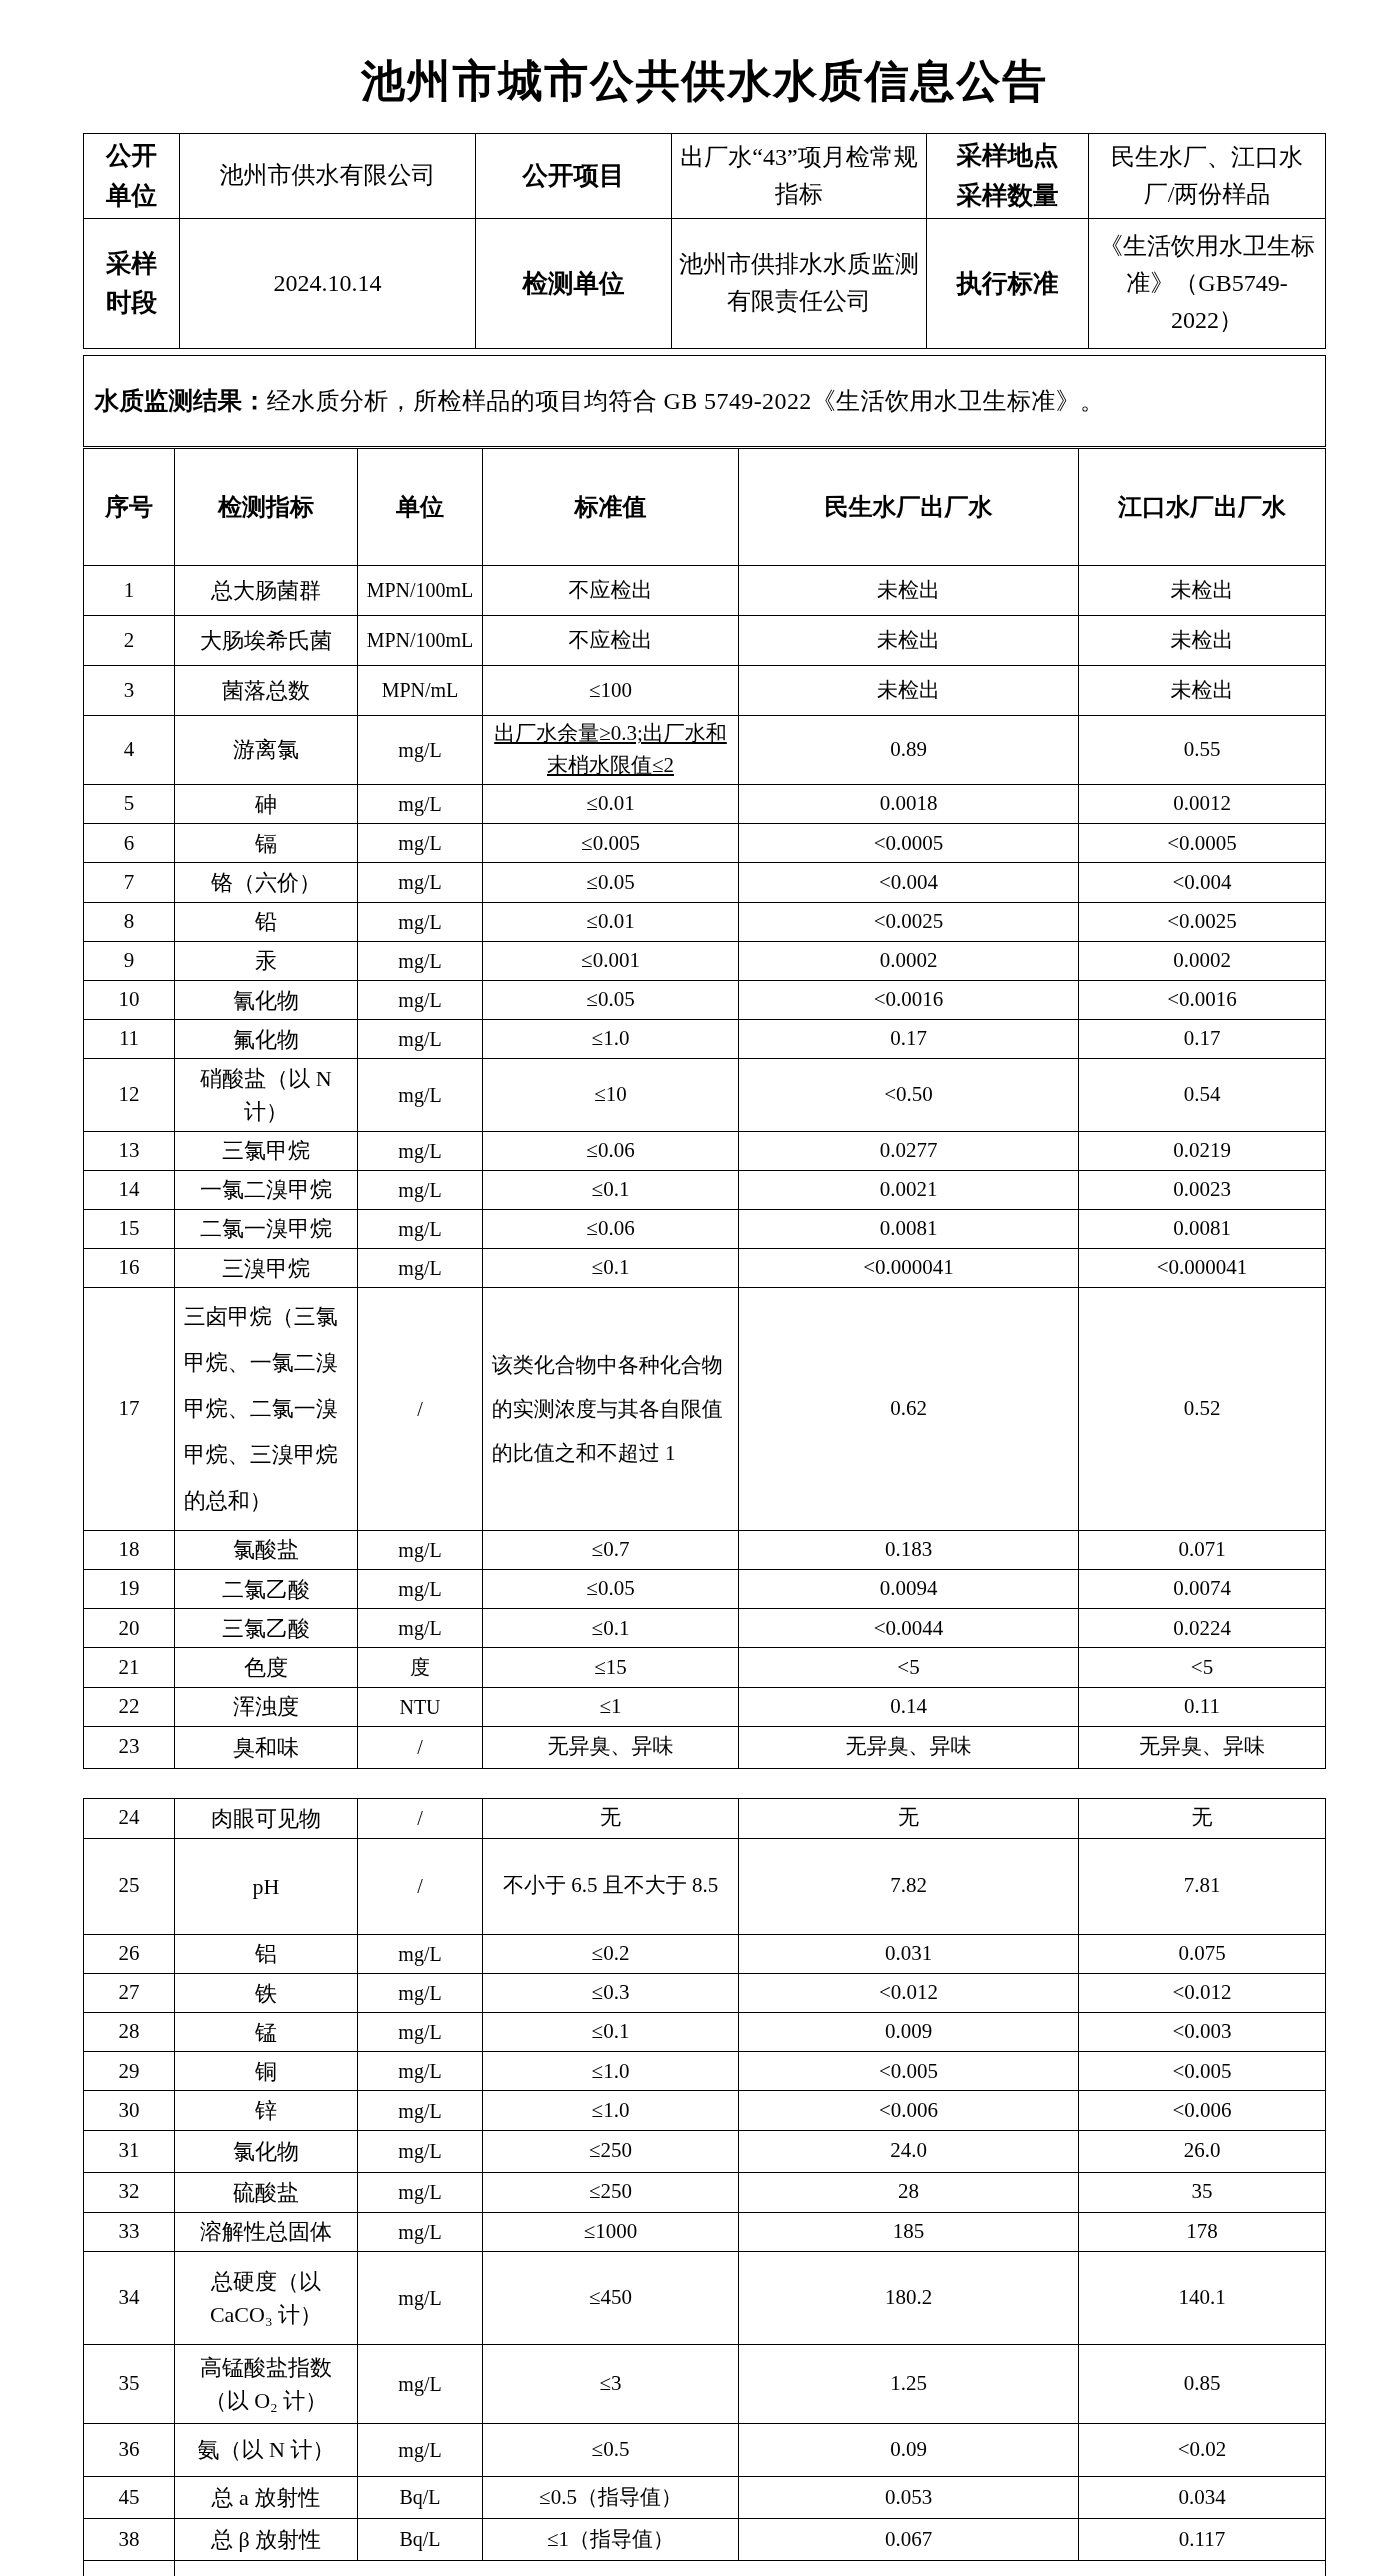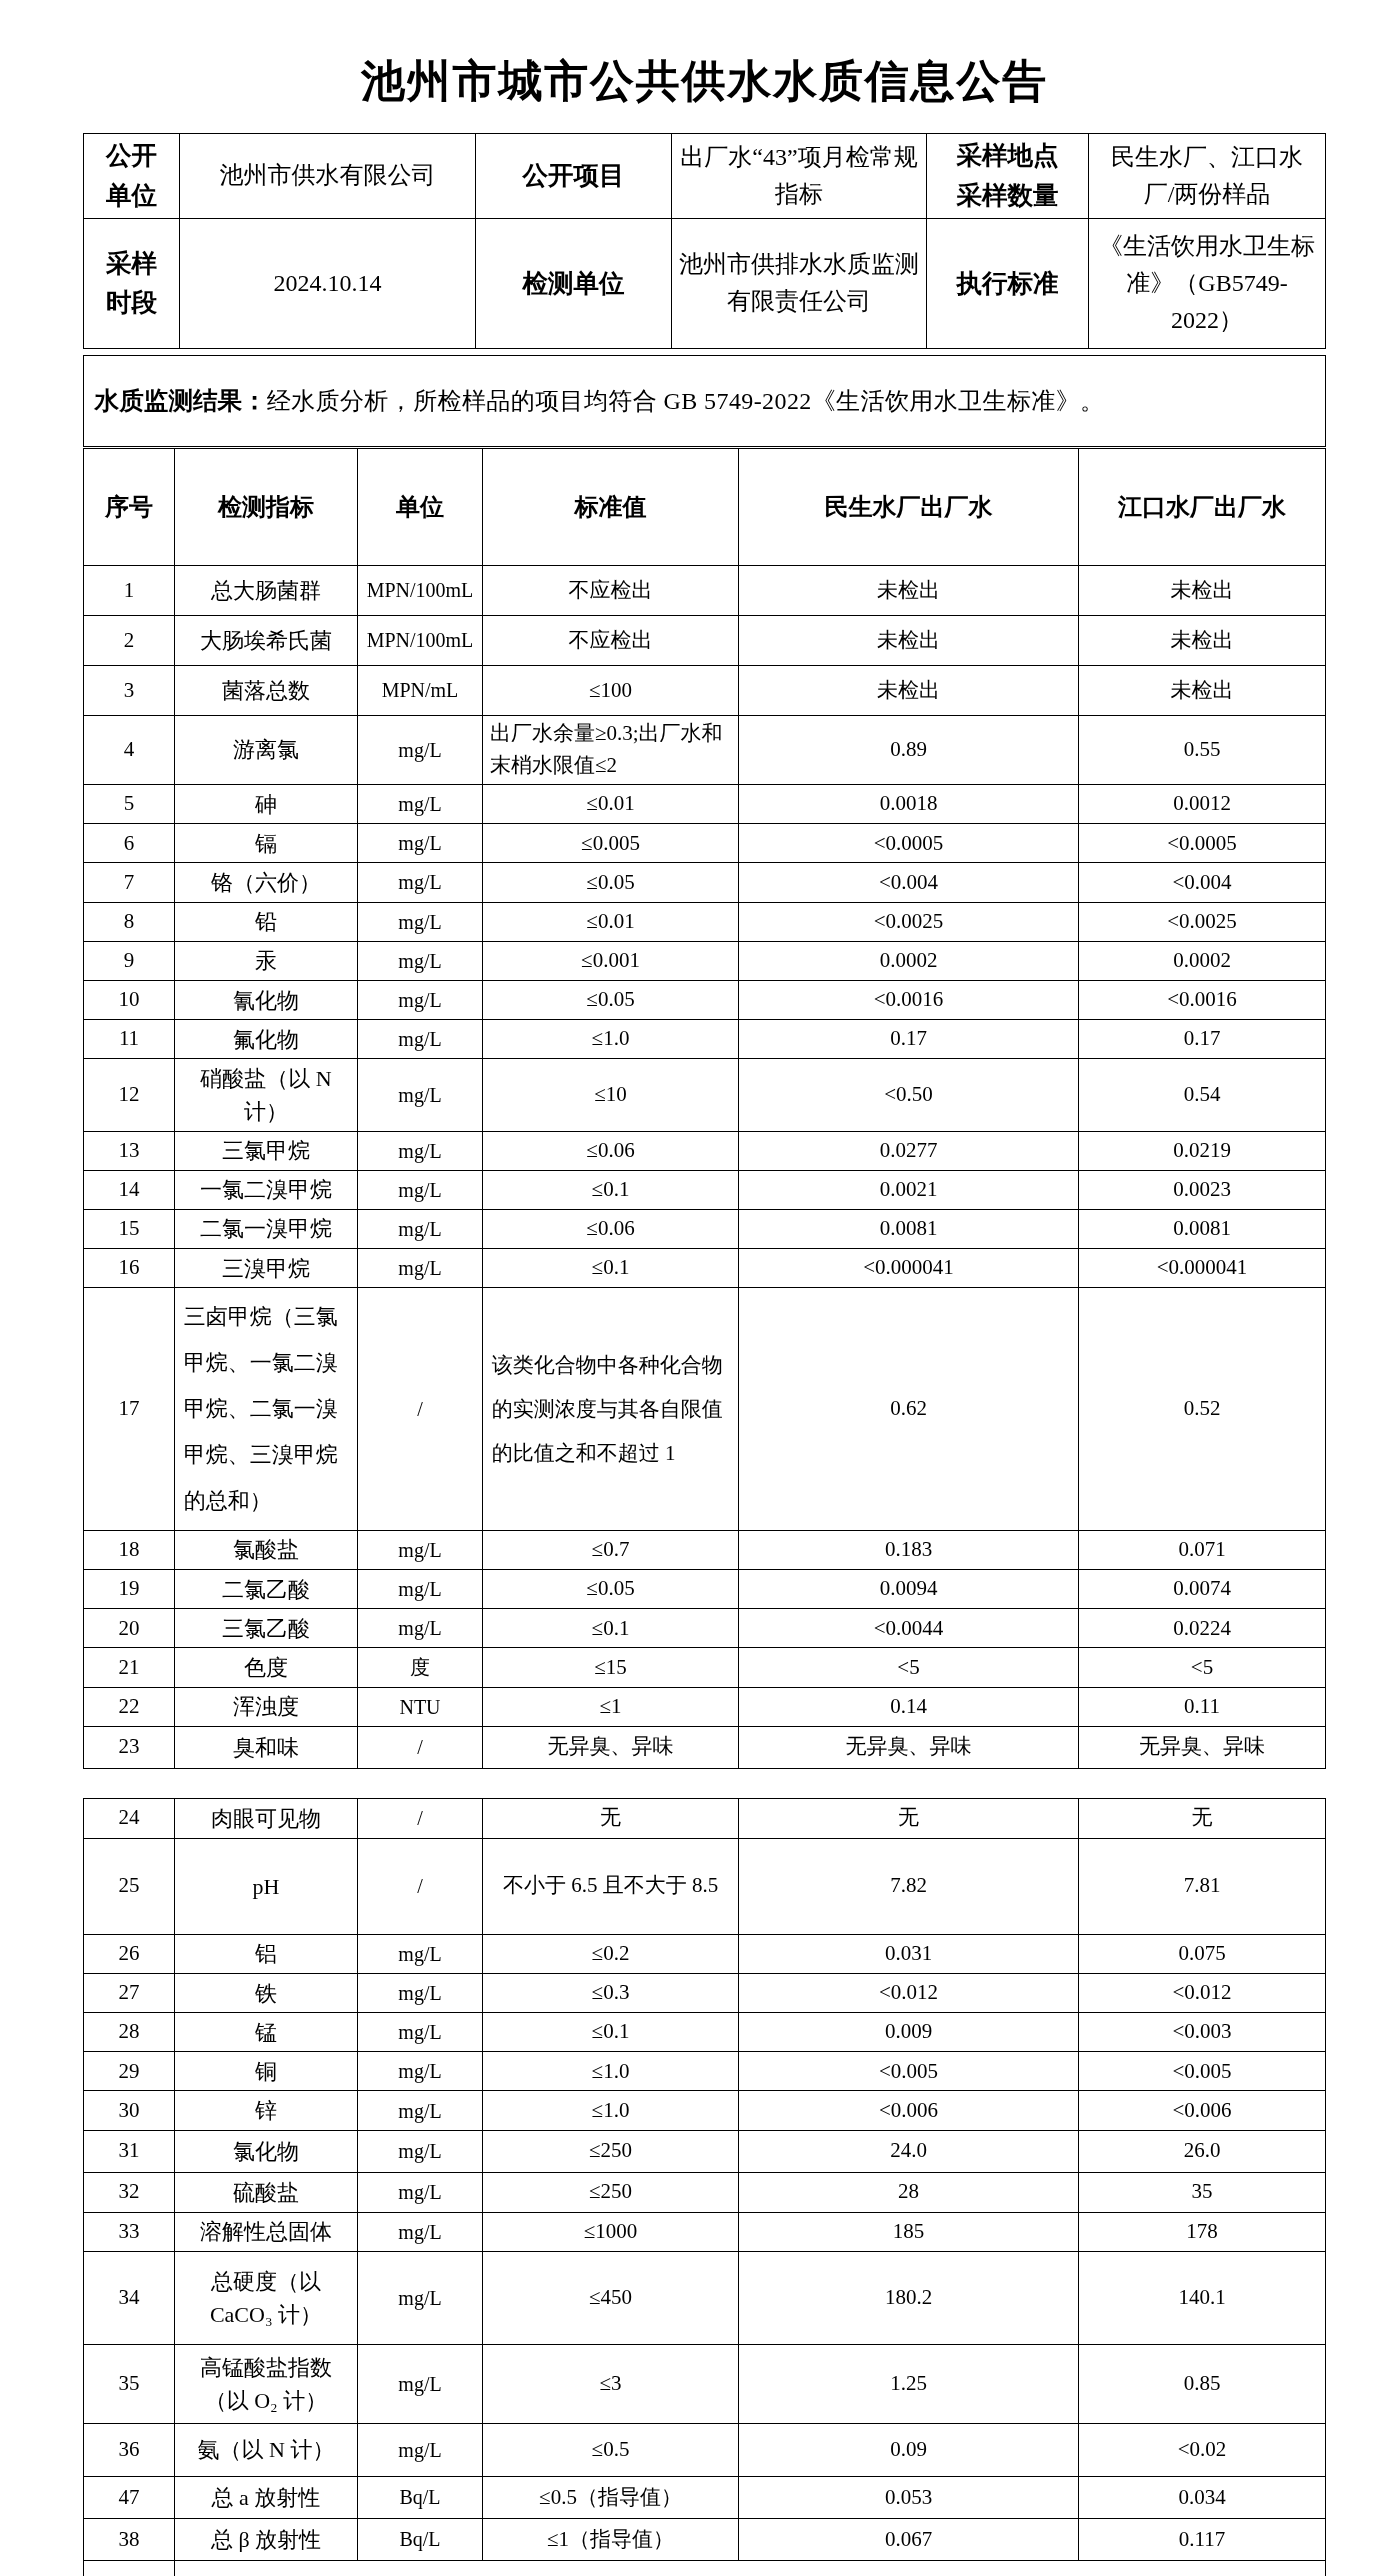--- a/index.html
+++ b/index.html
@@ -73,21 +73,21 @@
   .t-main tr[data-no="23"] { height: 42px; }
   .t-main tr[data-no="24"] { height: 40px; }
   .t-main tr[data-no="25"] { height: 96px; }
   .t-main tr[data-no="31"] { height: 42px; }
   .t-main tr[data-no="32"] { height: 40px; }
   .t-main tr[data-no="34"] { height: 93px; margin-top: 28px; }
   .t-main tr[data-no="35"] { height: 79px; }
   .t-main tr[data-no="36"] { height: 53px; }
   .t-main tr[data-no="37"], .t-main tr[data-no="38"] { height: 42px; }
 
-  .t-main tr[data-no="4"]  td.c3 { text-align: left; }
+  .t-main tr[data-no="4"]  td.c3 { text-align: center; text-decoration: underline; }
   .t-main tr[data-no="17"] td.c1,
   .t-main tr[data-no="17"] td.c3 { text-align: left; line-height: 2.1; padding: 5.3px 8.8px; }
 
   .t-block2 { margin-top: 29px; }
 
   .remark-row { height: 132px; }
   .remark-row td.remark-label { font-size: 24px; }
   .remark-row td.remark-text {
     text-align: left;
     font-size: 24px;
@@ -455,21 +455,21 @@
         </tr>
         <tr data-no="36">
           <td class="c0">36</td>
           <td class="c1">氨（以 N 计）</td>
           <td class="c2">mg/L</td>
           <td class="c3">≤0.5</td>
           <td class="c4">0.09</td>
           <td class="c5">&lt;0.02</td>
         </tr>
         <tr data-no="37">
-          <td class="c0">47</td>
+          <td class="c0">45</td>
           <td class="c1">总 a 放射性</td>
           <td class="c2">Bq/L</td>
           <td class="c3">≤0.5（指导值）</td>
           <td class="c4">0.053</td>
           <td class="c5">0.034</td>
         </tr>
         <tr data-no="38">
           <td class="c0">38</td>
           <td class="c1">总 β 放射性</td>
           <td class="c2">Bq/L</td>

